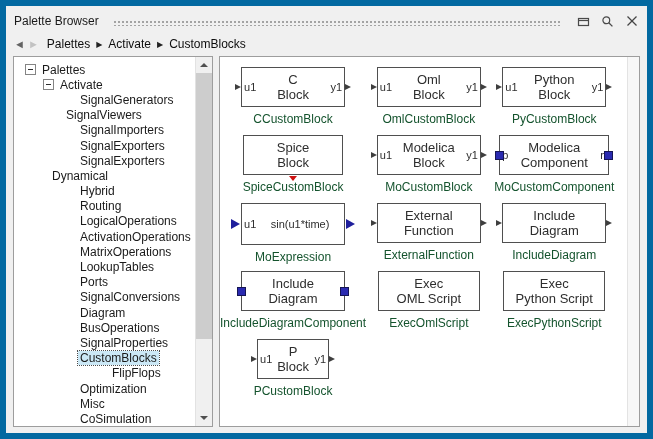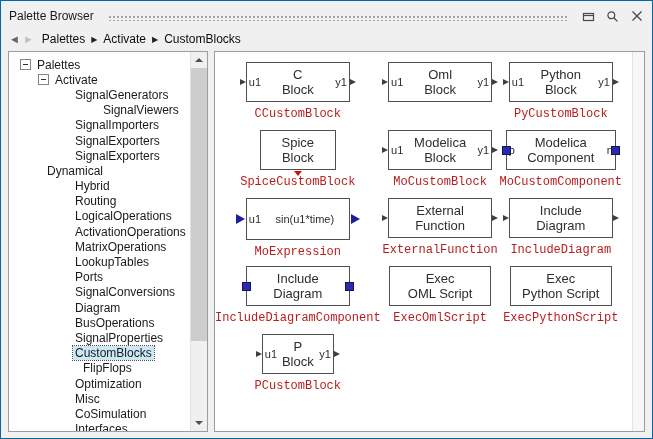--- a/index.html
+++ b/index.html
@@ -1,16 +1,16 @@
 <!DOCTYPE html>
 <html><head>
 <meta charset="utf-8">
 <style>
   html,body{margin:0;padding:0;background:#e4e4e4;font-family:"Liberation Sans","DejaVu Sans",sans-serif;}
-  .window{position:relative;width:653px;height:439px;background:#f0f0f0;border:1px solid #0369a1;box-sizing:border-box;overflow:hidden;}
+  .window{position:relative;width:653px;height:439px;background:#f0f0f0;border:6px solid #0369a1;box-sizing:border-box;overflow:hidden;}
 
   
   .titlebar{display:flex;align-items:center;height:26px;padding:2px 8px 0 8px;}
   .title{font-size:12px;color:#1a1a1a;white-space:nowrap;}
   .grip{flex:1;height:7px;margin:2px 14px 0 14px;background-image:radial-gradient(circle,#a3a3a3 1px,transparent 1.2px);background-size:4px 4px;background-position:0 1px;}
   .tb-icons{display:flex;align-items:center;gap:9px;}
   .tb-btn{width:15px;height:15px;display:flex;align-items:center;justify-content:center;cursor:pointer;}
 
   
   .breadcrumb{display:flex;align-items:center;height:20px;padding:0 8px;font-size:12px;color:#111;}
@@ -43,34 +43,34 @@
   .tri-down{width:0;height:0;border-left:4px solid transparent;border-right:4px solid transparent;border-top:4px solid #505050;}
   .sb-thumb{position:absolute;left:0;top:16px;width:16px;height:72%;background:#cdcdcd;}
 
   
   .scroll-strip{position:absolute;right:0;top:0;bottom:0;width:11px;background:#f7f7f7;border-left:1px solid #e3e3e3;}
 
   
   .grid{position:absolute;left:0;top:0;right:12px;bottom:0;display:grid;grid-template-columns:repeat(3,1fr);grid-auto-rows:68px;padding:8px 10px 0 0;}
   .cell{display:flex;flex-direction:column;align-items:center;}
   .block{position:relative;width:104px;height:40px;margin-top:2px;border:1.5px solid #4f4f4f;background:#fff;box-sizing:border-box;cursor:pointer;}
-  [data-block="SpiceCustomBlock"]{width:76px;}
+  [data-block="SpiceCustomBlock"]{width:100px;}
   [data-block="MoExpression"]{width:104px;height:42px;}
   [data-block="PCustomBlock"]{width:72px;}
   [data-block="ExecOmlScript"],[data-block="ExecPythonScript"]{width:102px;}
   [data-block="MoCustomComponent"]{width:110px;}
 
   .inner{display:flex;align-items:center;width:100%;height:100%;}
   .btext{flex:1;text-align:center;font-size:13px;line-height:15px;color:#2e2e2e;}
   .btext.expr{font-size:11px;}
   .plabel{font-size:11px;color:#2e2e2e;flex:none;min-width:3px;}
   .plabel.has{width:15px;}
   .pl-left.has{text-align:left;padding-left:2px;}
   .pl-right.has{text-align:right;padding-right:2px;}
-  .caption{margin-top:5px;font-size:12px;color:#b91c1c;white-space:nowrap;font-family:Liberation Mono, monospace;}
+  .caption{margin-top:5px;font-size:12px;color:#14532d;white-space:nowrap;}
 
   
   .port{position:absolute;width:0;height:0;}
   .port.arrow{border-top:3.5px solid transparent;border-bottom:3.5px solid transparent;border-left:6px solid #3f3f3f;top:50%;margin-top:-3.5px;}
   .port.arrow.left{left:-7px;}
   .port.arrow.right{right:-7px;}
   .port.triangle{border-top:5px solid transparent;border-bottom:5px solid transparent;border-left:9px solid #1f1f9c;top:50%;margin-top:-5px;}
   .port.triangle.left{left:-11px;}
   .port.triangle.right{right:-11px;}
   .port.square{width:7px;height:7px;background:#2a2ab0;border:1px solid #151554;top:50%;margin-top:-4.5px;}
@@ -132,21 +132,21 @@
           </div>
           <div class="tree-item" style="padding-left: 29px;">
             <span class="expander">
               <span class="minus"></span>
             </span>
             <span class="tree-label">Activate</span>
           </div>
           <div class="tree-item" style="padding-left: 64px;">
             <span class="tree-label">SignalGenerators</span>
           </div>
-          <div class="tree-item" style="padding-left: 92px; text-align: right;">
+          <div class="tree-item" style="padding-left: 50px; text-align: right;">
             <span class="tree-label">SignalViewers</span>
           </div>
           <div class="tree-item" style="padding-left: 64px;">
             <span class="tree-label">SignalImporters</span>
           </div>
           <div class="tree-item" style="padding-left: 64px;">
             <span class="tree-label">SignalExporters</span>
           </div>
           <div class="tree-item" style="padding-left: 64px;">
             <span class="tree-label">SignalExporters</span>
@@ -183,21 +183,21 @@
           </div>
           <div class="tree-item" style="padding-left: 64px;">
             <span class="tree-label">BusOperations</span>
           </div>
           <div class="tree-item" style="padding-left: 64px;">
             <span class="tree-label">SignalProperties</span>
           </div>
           <div class="tree-item" style="padding-left: 64px;">
             <span class="tree-label selected">CustomBlocks</span>
           </div>
-          <div class="tree-item" style="padding-left: 72px;">
+          <div class="tree-item" style="padding-left: 96px;">
             <span class="tree-label">FlipFlops</span>
           </div>
           <div class="tree-item" style="padding-left: 64px;">
             <span class="tree-label">Optimization</span>
           </div>
           <div class="tree-item" style="padding-left: 64px;">
             <span class="tree-label">Misc</span>
           </div>
           <div class="tree-item" style="padding-left: 64px;">
             <span class="tree-label">CoSimulation</span>
@@ -240,20 +240,21 @@
               <span class="port arrow right"></span>
               <div class="inner">
                 <span class="plabel pl-left has">u1</span>
                 <div class="btext">
                   <div>Oml</div>
                   <div>Block</div>
                 </div>
                 <span class="plabel pl-right has">y1</span>
               </div>
             </div>
+            <div class="caption">OmlCustomBlock</div>
           </div>
           <div class="cell">
             <div class="block" data-block="PyCustomBlock">
               <span class="port arrow left"></span>
               <span class="port arrow right"></span>
               <div class="inner">
                 <span class="plabel pl-left has">u1</span>
                 <div class="btext">
                   <div>Python</div>
                   <div>Block</div>

